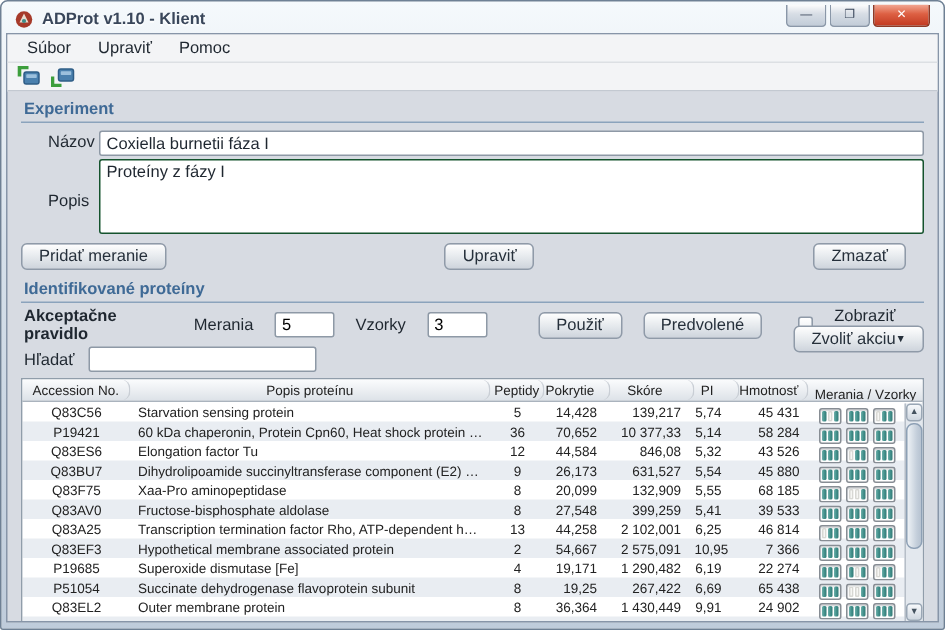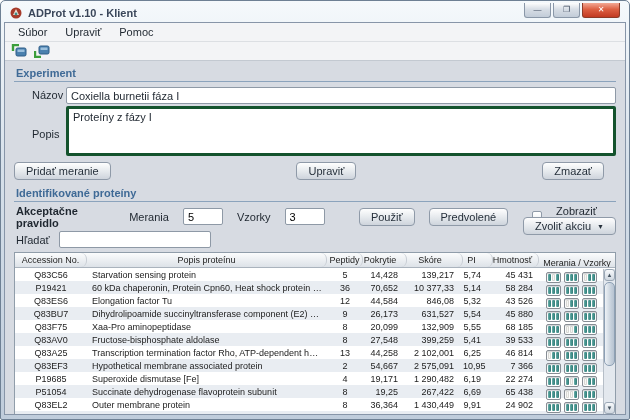--- a/index.html
+++ b/index.html
@@ -25,33 +25,33 @@
   .menubar{height:19px;flex:none;background:#f3f4f6;border-bottom:1px solid #dcdfe3;display:flex;align-items:center;padding:0 4px;font-size:11px;color:#1f2730;}
   .menu-item{padding:2px 9px;cursor:default;}
   .toolbar{height:19px;flex:none;background:#f3f4f6;border-bottom:1px solid #c3c9d1;display:flex;align-items:center;gap:3px;padding:0 4px;}
   .tool-btn{width:20px;height:17px;display:flex;align-items:center;justify-content:center;border-radius:2px;}
   .panel{flex:1;padding:3px 9px 0 9px;font-size:11px;color:#1f2730;position:relative;overflow:hidden;}
   
   .section-title{font-size:11px;font-weight:bold;color:#3f6a96;border-bottom:1px solid #8ba3bc;padding:1px 0 2px 2px;margin:2px 0 5px 0;}
   .form-row{display:flex;margin:2px 0;}
   .form-label{flex:none;width:52px;padding:2px 0 0 18px;}
   .text-input{flex:1;height:17px;font-family:inherit;font-size:11px;color:#1f2730;border:1px solid #8e99a6;border-radius:2px;padding:1px 4px;background:#fff;outline:none;}
-  .textarea{flex:1;height:50px;resize:none;font-family:inherit;font-size:11px;color:#1f2730;border:3px solid #14532d;border-radius:2px;padding:2px 4px;background:#fff;outline:none;}
+  .textarea{flex:1;height:50px;resize:none;font-family:inherit;font-size:11px;color:#1f2730;border:1px solid #14532d;border-radius:2px;padding:2px 4px;background:#fff;outline:none;}
   .btn-row{display:flex;justify-content:space-between;gap:7px;margin:6px 12px 6px 0;}
   .btn{font-family:inherit;font-size:11px;color:#26303b;background:linear-gradient(#fefefe,#e4e8ec 55%,#ced4dc);
     border:1px solid #8f9aa8;border-radius:4px;padding:2px 11px;height:18px;line-height:12px;cursor:default;}
   .proteins-section{position:relative;}
   .rule-row{display:flex;align-items:center;gap:14px;margin:3px 0 4px 2px;height:19px;}
   .rule-label{font-weight:bold;margin-right:14px;}
   .small-input{width:40px;height:17px;font-family:inherit;font-size:11px;border:1px solid #8e99a6;border-radius:2px;padding:1px 4px;background:#fff;outline:none;}
   .gap{width:8px;}
   .checkbox{width:12px;height:12px;border:1px solid #8f9aa8;border-radius:2px;background:linear-gradient(#ffffff,#e9edf1);margin-left:10px;}
   .search-row{display:flex;align-items:center;gap:9px;margin:2px 0 3px 2px;height:19px;}
   .search-input{width:152px;height:17px;font-family:inherit;font-size:11px;border:1px solid #8e99a6;border-radius:2px;padding:1px 4px;background:#fff;outline:none;}
-  .action-btn{position:absolute;top:31px;right:0;display:flex;align-items:center;gap:6px;}
+  .action-btn{position:absolute;top:31px;right:0;display:flex;align-items:center;gap:0;}
   .chevron{font-size:7px;line-height:7px;}
   
   .ptable{position:relative;margin-top:2px;border:1px solid #909daa;background:#fff;}
   .thead{display:flex;height:15px;background:linear-gradient(#fbfcfd,#dde2e8);border-bottom:1px solid #aab3bd;font-size:9px;color:#222;}
   .th{display:flex;align-items:center;justify-content:center;border-right:1px solid #c9ced5;overflow:hidden;white-space:nowrap;flex:none;border-radius:6px;}
   .th:last-child{border-right:none;flex:1;}
   .tbody{height:146px;overflow:hidden;}
   .tr{display:flex;height:13px;align-items:center;font-size:9px;color:#222;padding-right:12px;background:#fff;}
   .tr.alt{background:#e9edf2;}
   .td{overflow:hidden;white-space:nowrap;flex:none;}

